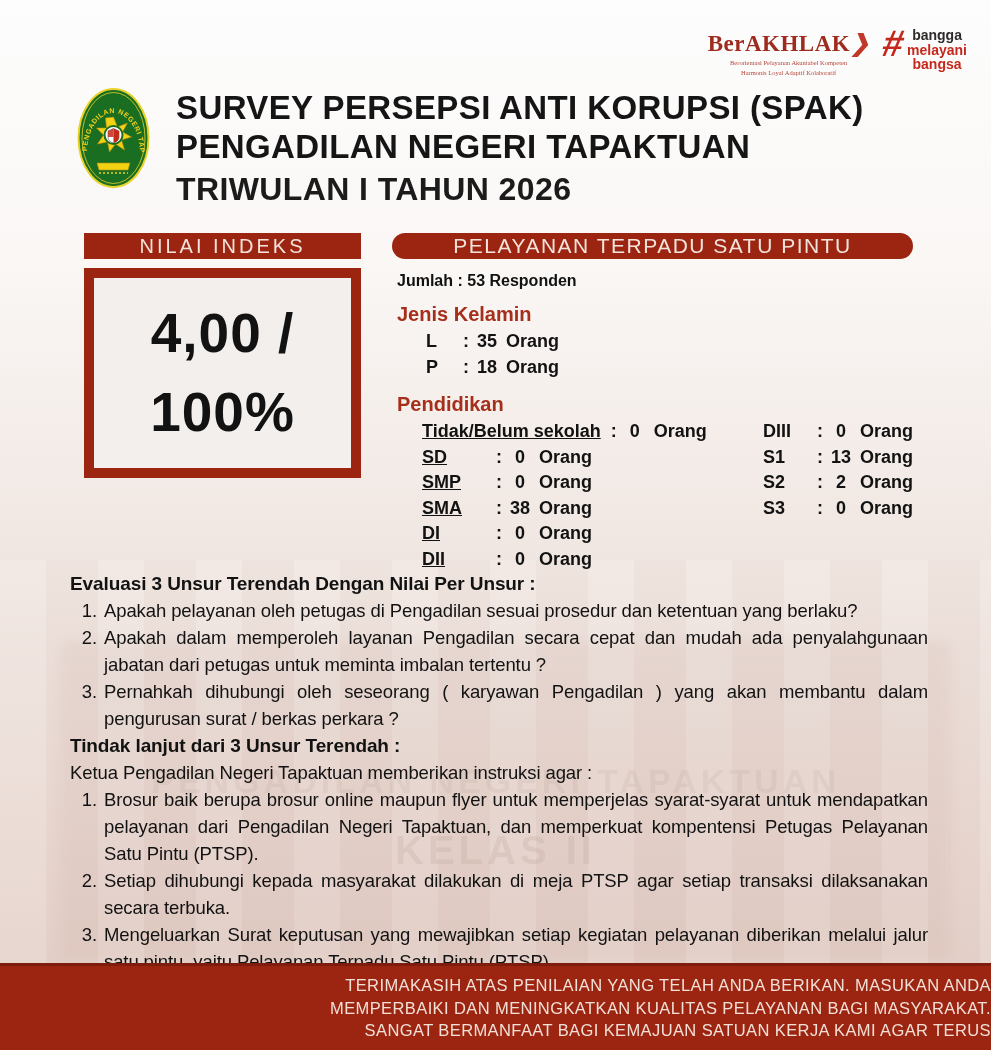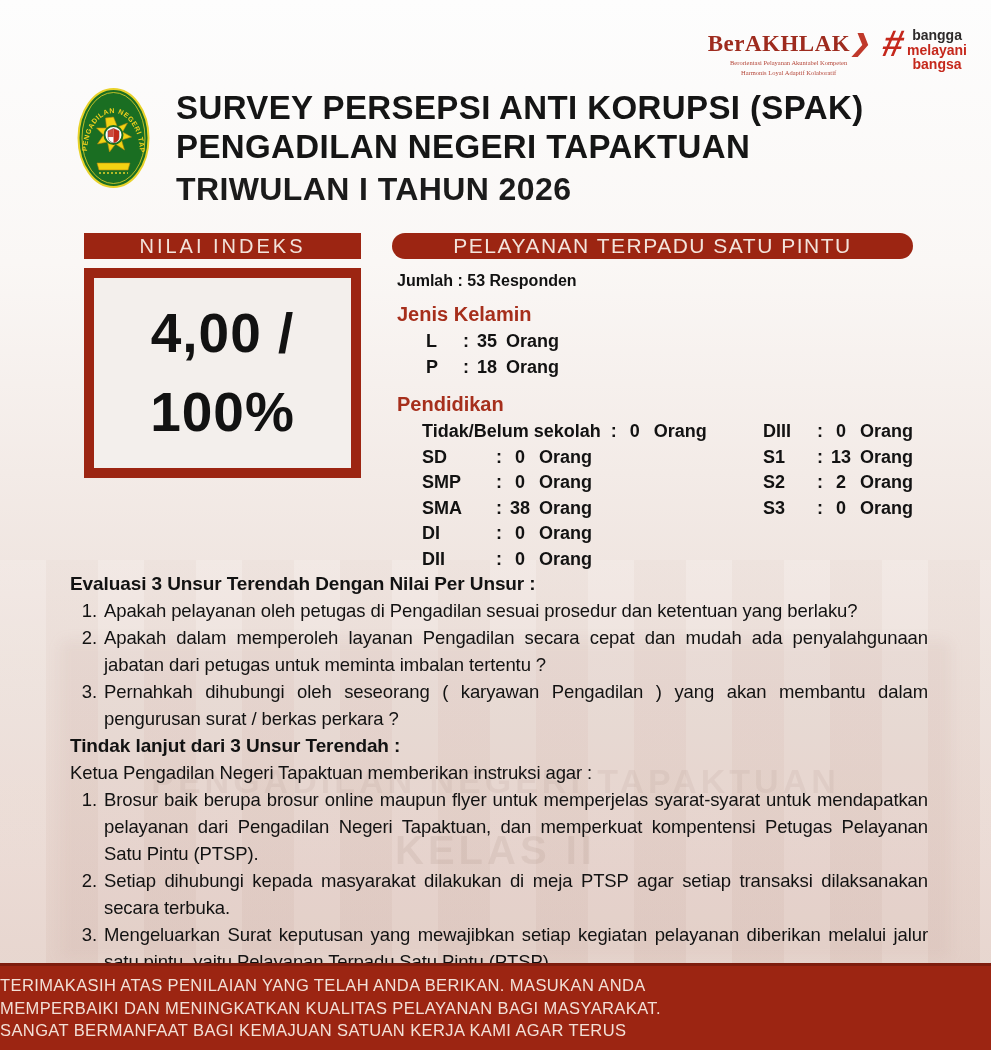--- a/index.html
+++ b/index.html
@@ -59,36 +59,36 @@
   .jumlah { margin-top:13px; margin-left:5px; font-size:16px; font-weight:bold; }
   .red-head { margin-top:13px; margin-left:5px; font-size:20px; font-weight:bold; color:#A62F1C; }
   .gender-rows { margin-left:34px; margin-top:3px; }
   .data-row { display:flex; font-size:18px; font-weight:bold; line-height:25.5px; white-space:nowrap; }
   .data-row .lbl { display:inline-block; }
   .gender-rows .lbl { min-width:37px; }
   .data-row .num { display:inline-block; width:24px; text-align:center; margin:0 7px 0 6px; }
   .edu-wrap { display:flex; margin-left:30px; margin-top:3px; }
   .edu-left { width:330px; }
   .edu-right { margin-left:28px; }
-  .edu-left .lbl { min-width:74px; }
+  .edu-left .lbl { min-width:74px;text-decoration:underline; }
   .edu-left .row-0 .lbl { min-width:0; margin-right:10px; }
   .edu-right .lbl { min-width:54px; }
 
   
   .content { position:absolute; left:70px; top:570px; width:858px; font-size:18.5px; letter-spacing:-0.1px; }
   .content .bold-head { font-weight:bold; font-size:19px; line-height:27px; }
   .content ol { margin-left:8px; padding-left:24px; }
   .content li { line-height:27px; text-align:justify; padding-left:2px; }
   .intro-line { line-height:27px; }
   .periode { text-align:center; font-weight:bold; font-size:22.5px; margin-top:17px; letter-spacing:.2px; }
 
   
   .footer {
     position:absolute; left:0; right:0; bottom:0; height:87px; background:#9C2512;
-    border-top:3px solid #7E1D0E; display:flex; flex-direction:column; align-items:flex-start; justify-content:center;
+    border-top:3px solid #7E1D0E; display:flex; flex-direction:column; align-items:flex-end; justify-content:center;
     color:#F2E0D7; font-size:16.5px; letter-spacing:.4px; line-height:22.5px; text-align:center;
   }
 </style>
 </head>
 <body>
 
 <div class="page">
 
   <div class="bg-photo">
     <div class="bg-columns"></div>

